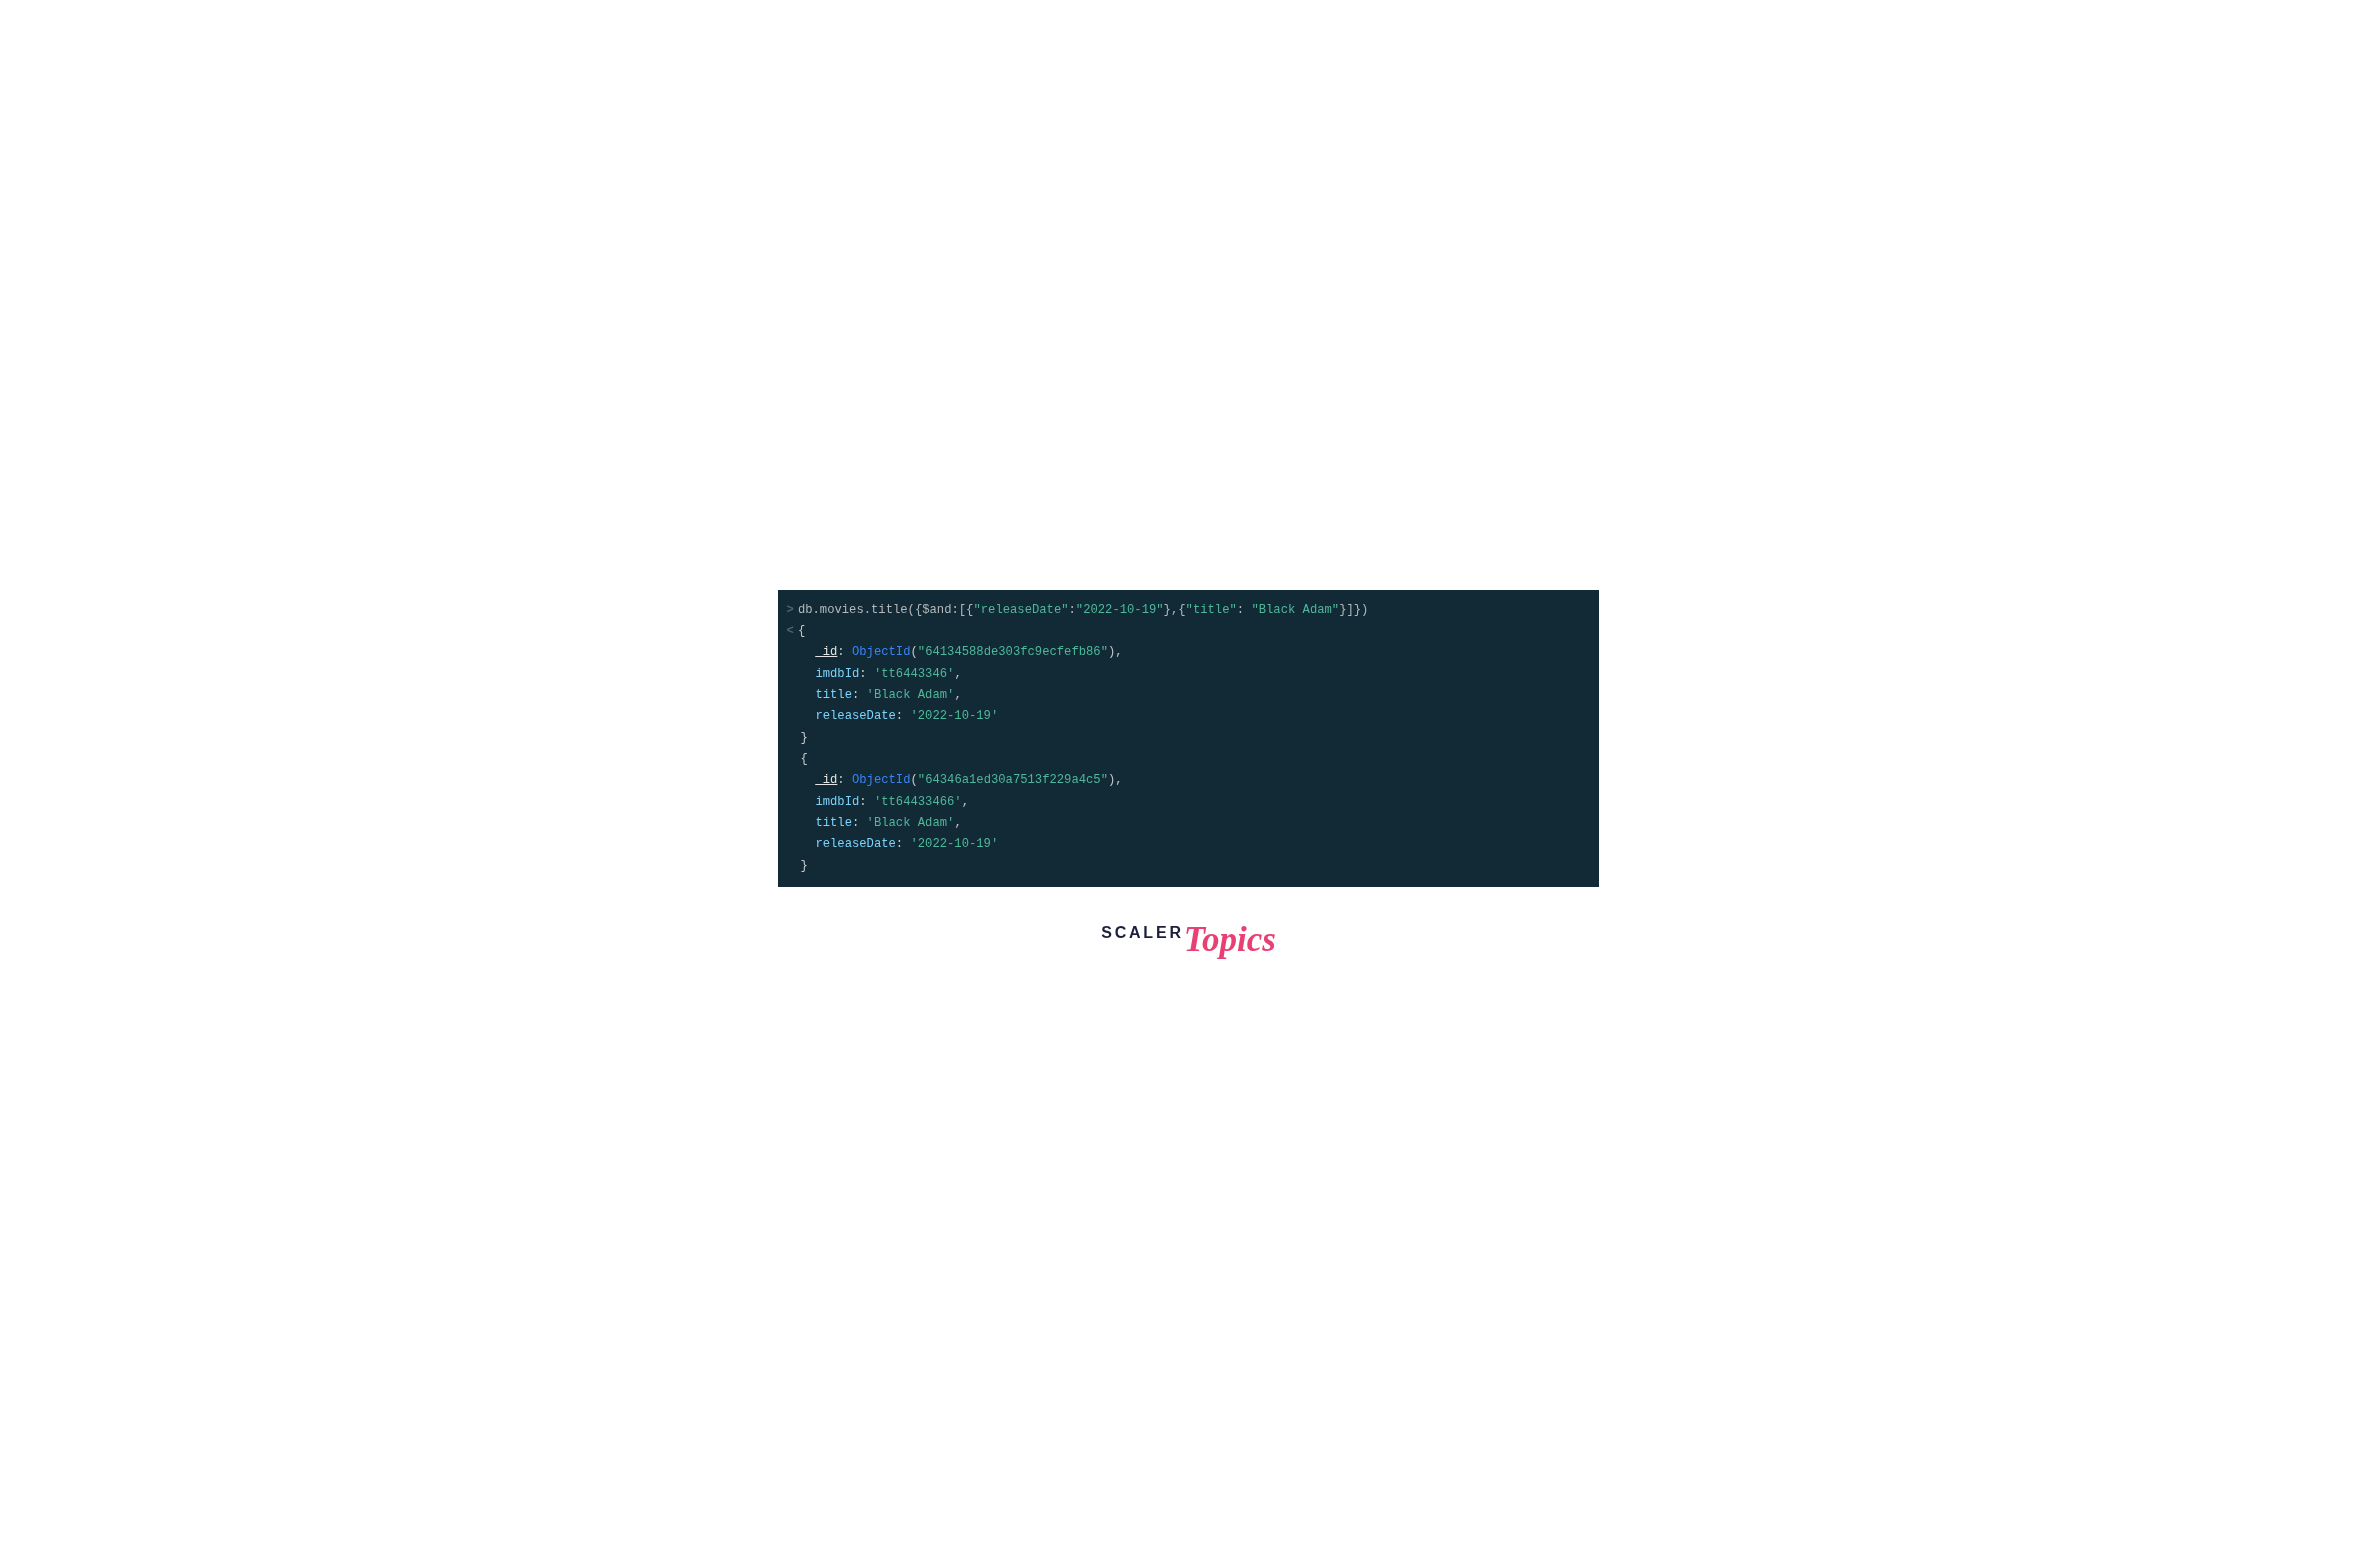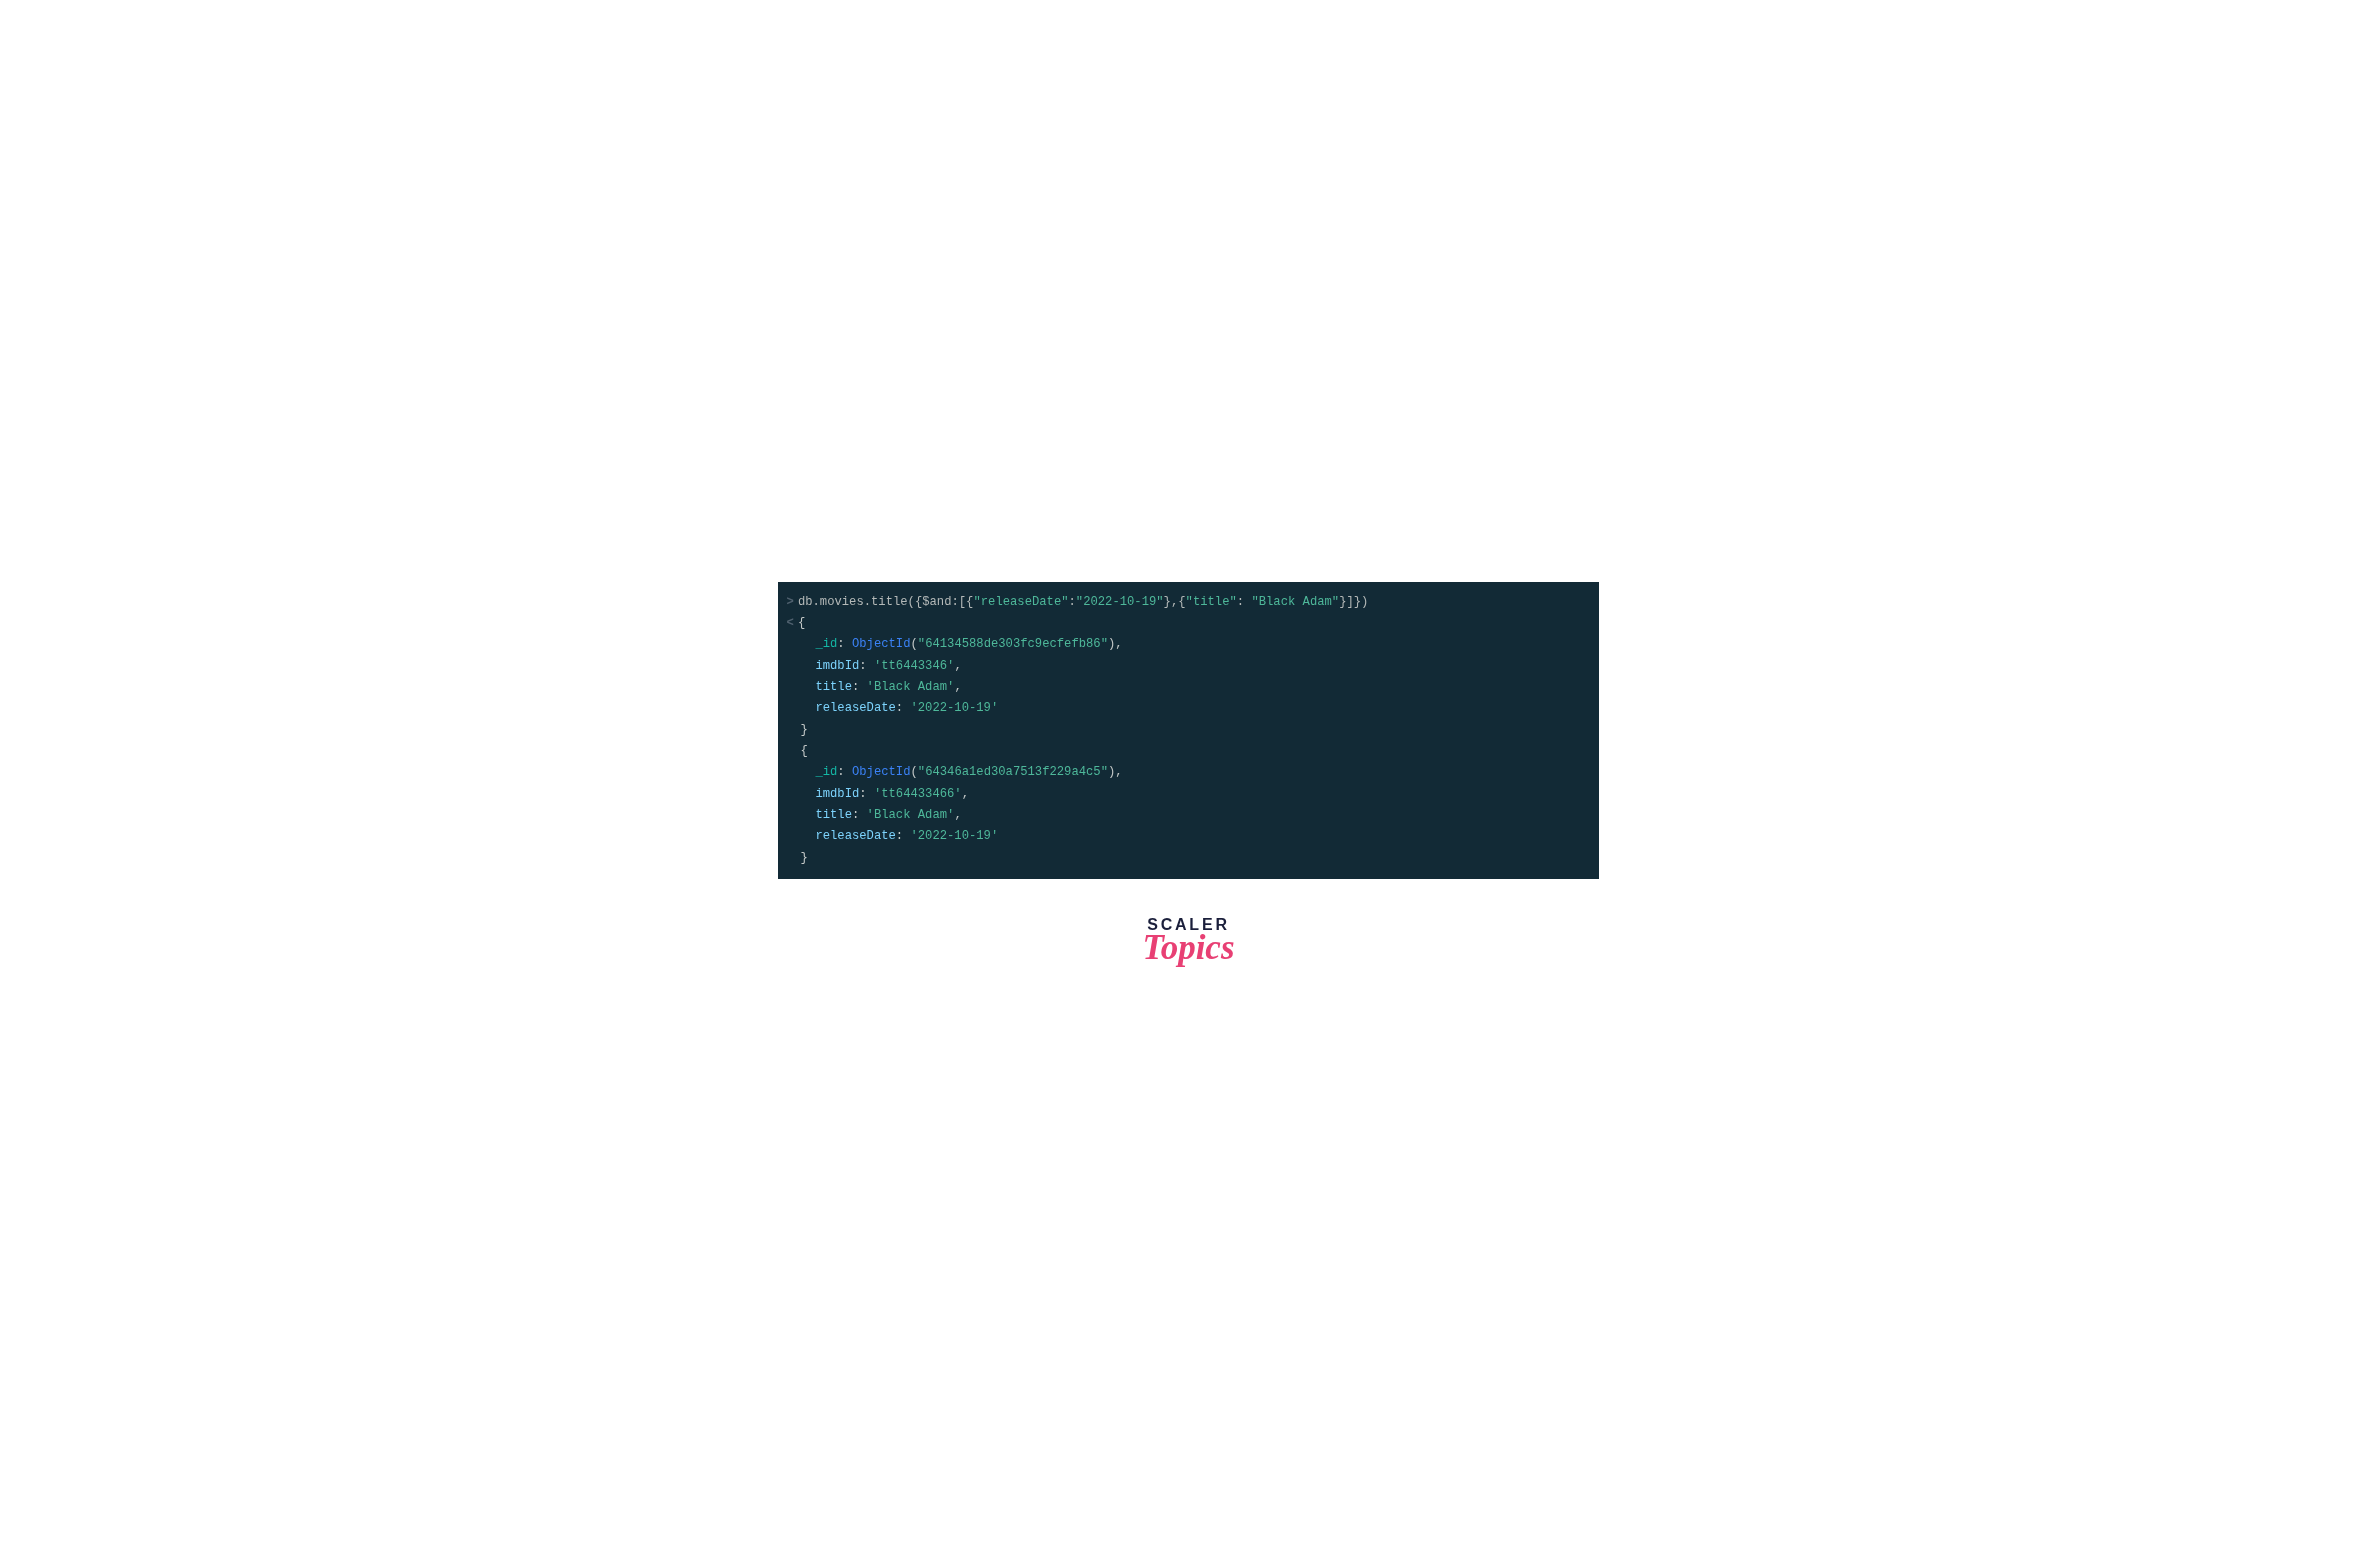--- a/index.html
+++ b/index.html
@@ -51,21 +51,22 @@
 
     .query-highlight {
       color: #4eb89a;
     }
 
     .brace {
       color: #c4c9c8;
     }
 
     .key-id {
-      color: #14b8a6;
+      color: #e5e5e5;
+      text-decoration: underline;
     }
 
     .key-other {
       color: #7dd3fc;
     }
 
     .colon {
       color: #c4c9c8;
     }
 
@@ -89,22 +90,21 @@
       padding-left: 14px;
     }
 
     .indent2 {
       padding-left: 29px;
     }
 
     .logo-container {
       margin-top: 38px;
       display: flex;
-      flex-direction: column;
-      align-items: center;
+      flex-direction: row;
       line-height: 1;
     }
 
     .logo-scaler {
       font-family: 'Arial Black', 'Helvetica', sans-serif;
       font-weight: 900;
       letter-spacing: 2.8px;
       font-size: 16px;
       color: #1b1f3b;
     }

